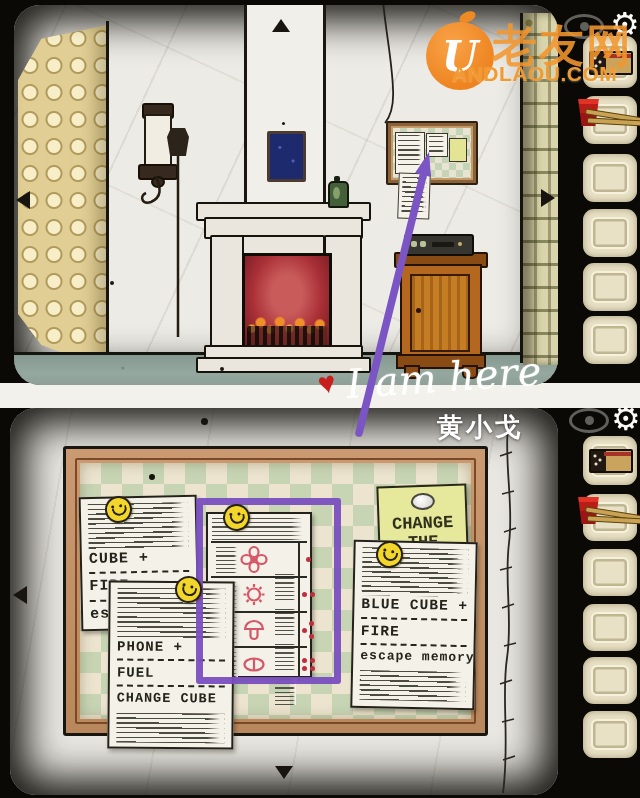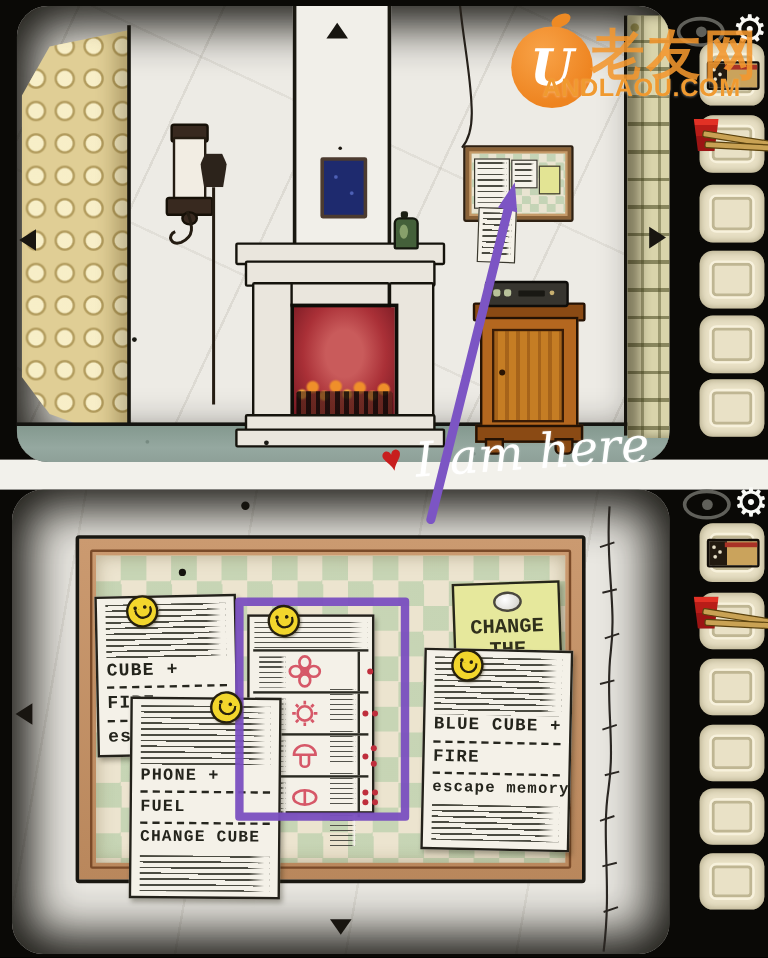--- a/index.html
+++ b/index.html
@@ -398,14 +398,15 @@
   <div class="slot" style="top:604px;height:47px"></div>
   <div class="slot" style="top:657px;height:47px"></div>
   <div class="slot" style="top:711px;height:47px"></div>
 
   <svg class="abs" style="left:0;top:0;z-index:40;pointer-events:none" width="640" height="798">
     <path d="M359,433 L424,172" stroke="#7c55c4" stroke-width="7.5" stroke-linecap="round" fill="none"></path>
     <polygon points="429,152 431,177 415,173" fill="#7c55c4"></polygon>
   </svg>
   <div id="heart">♥</div>
   <div id="msg">I am here</div>
+  <div id="sig">黄小戈</div>
 
 </div>
 
 </body></html>

